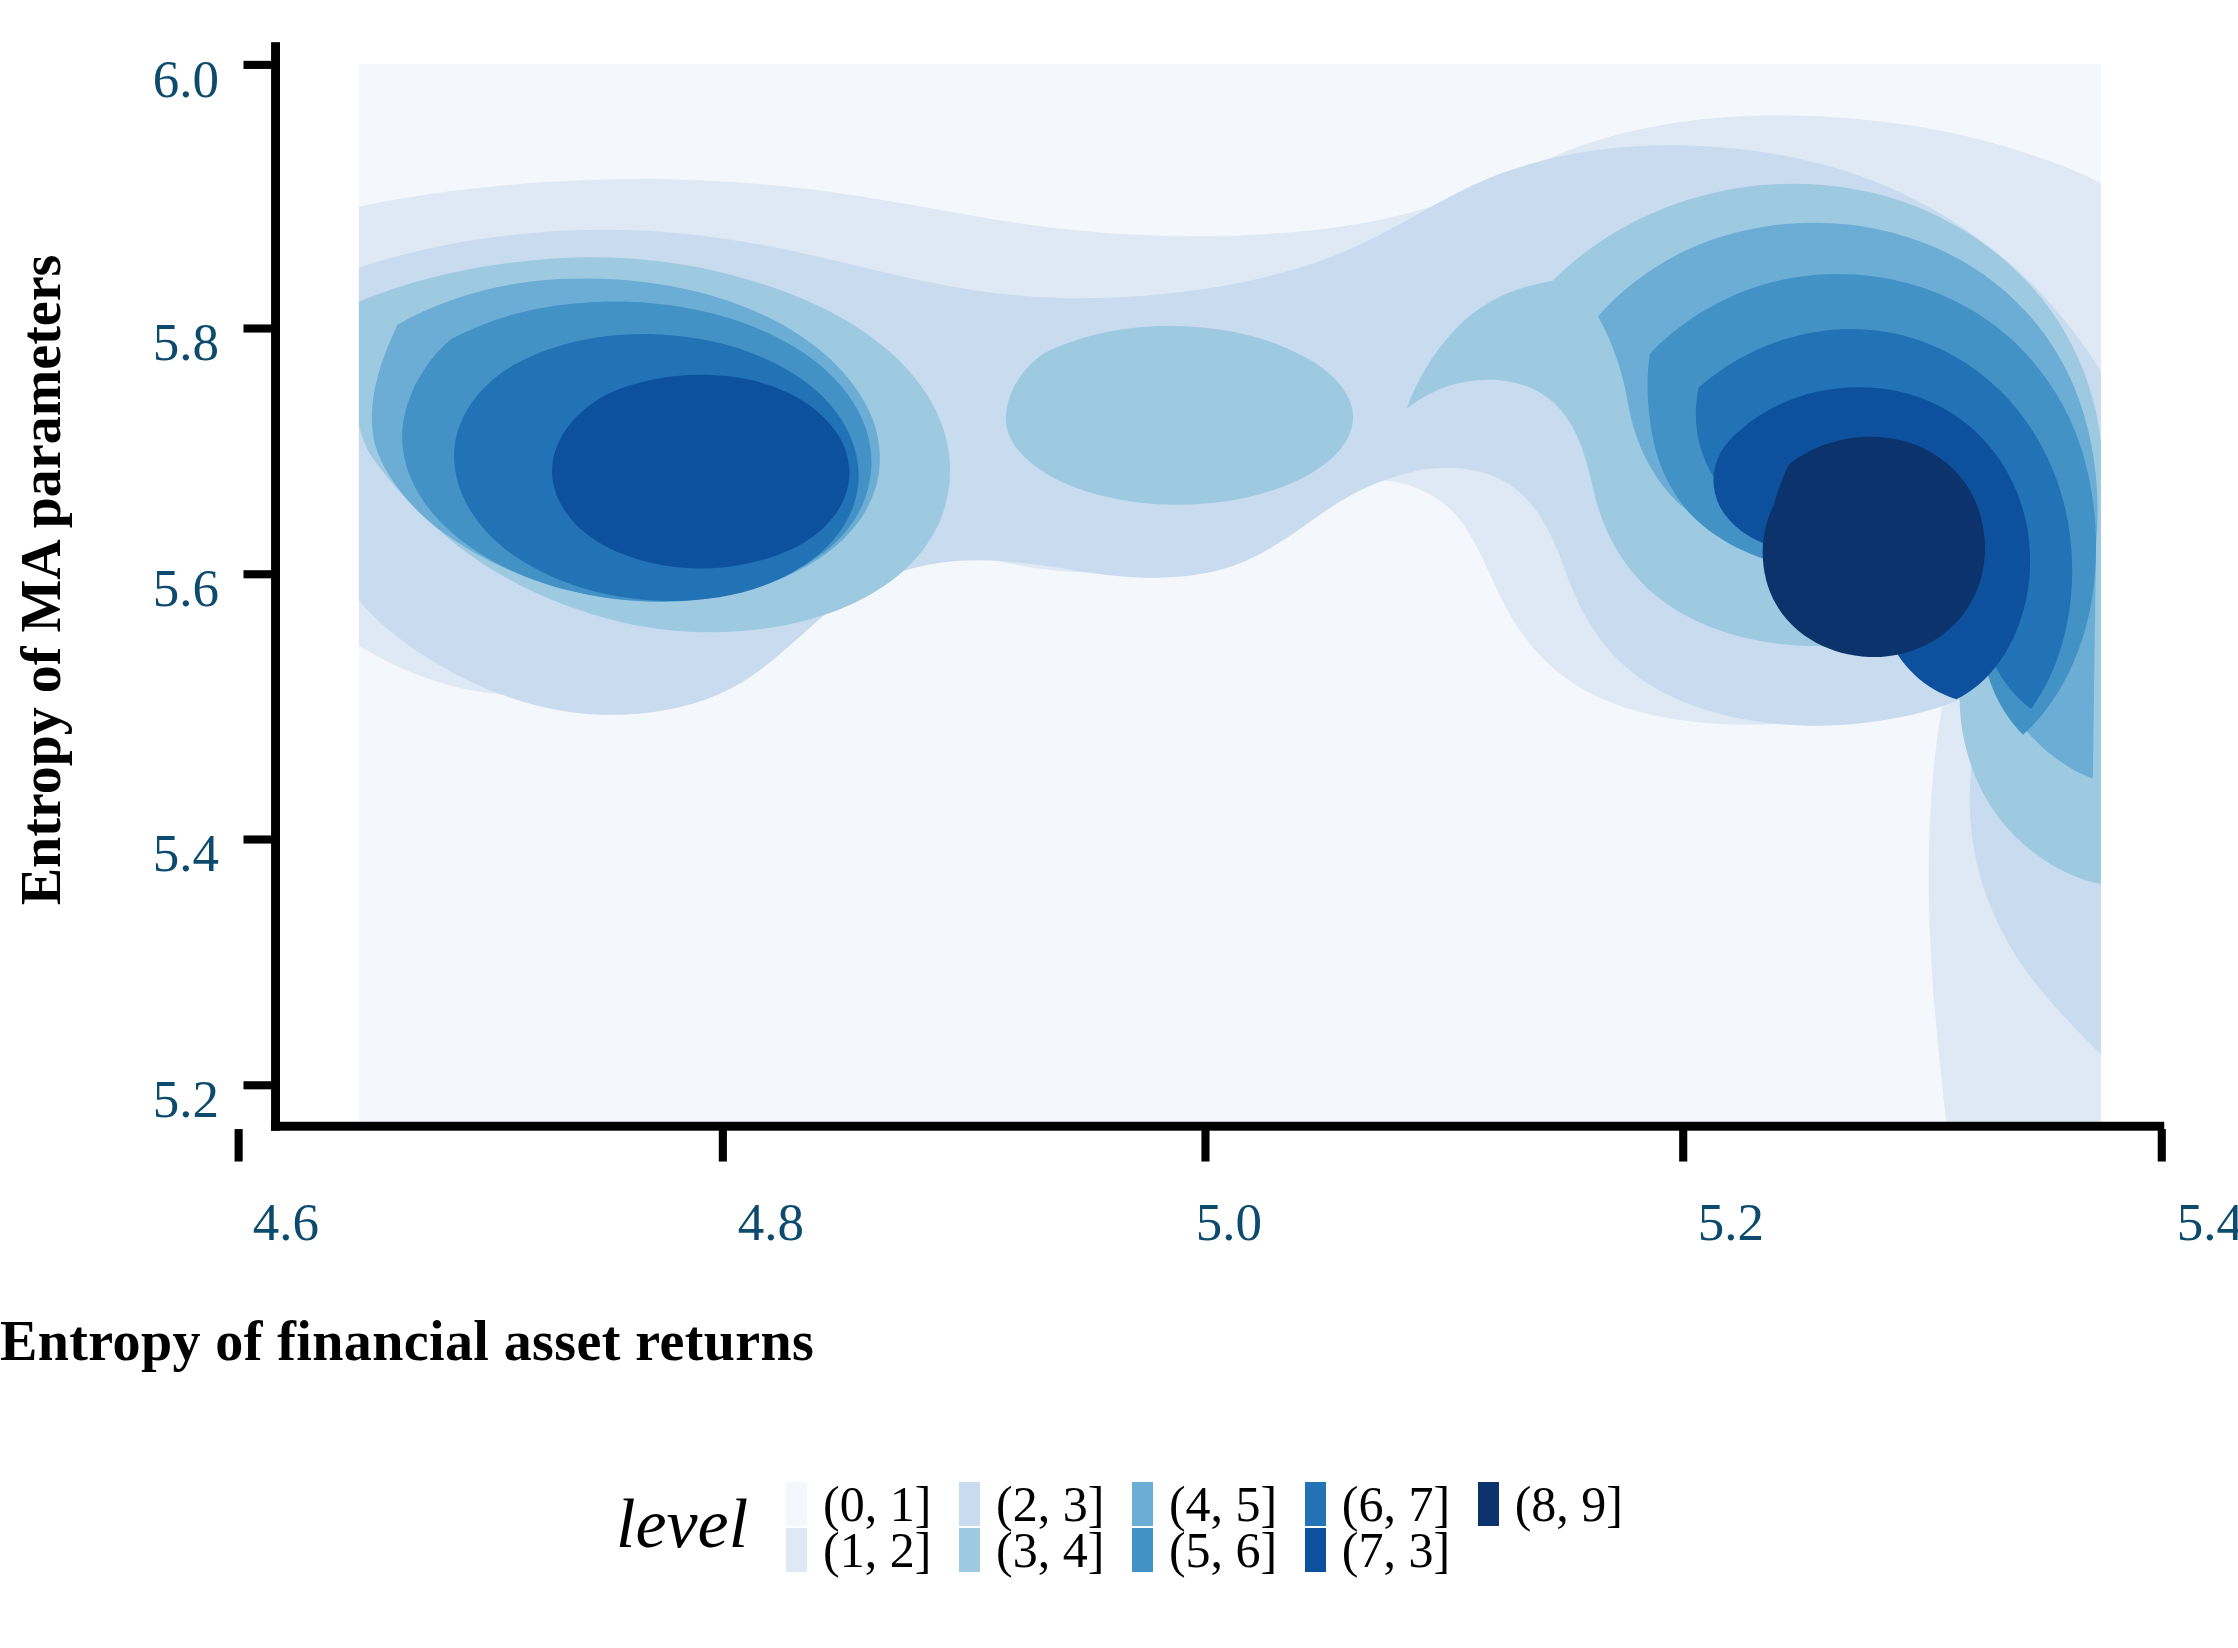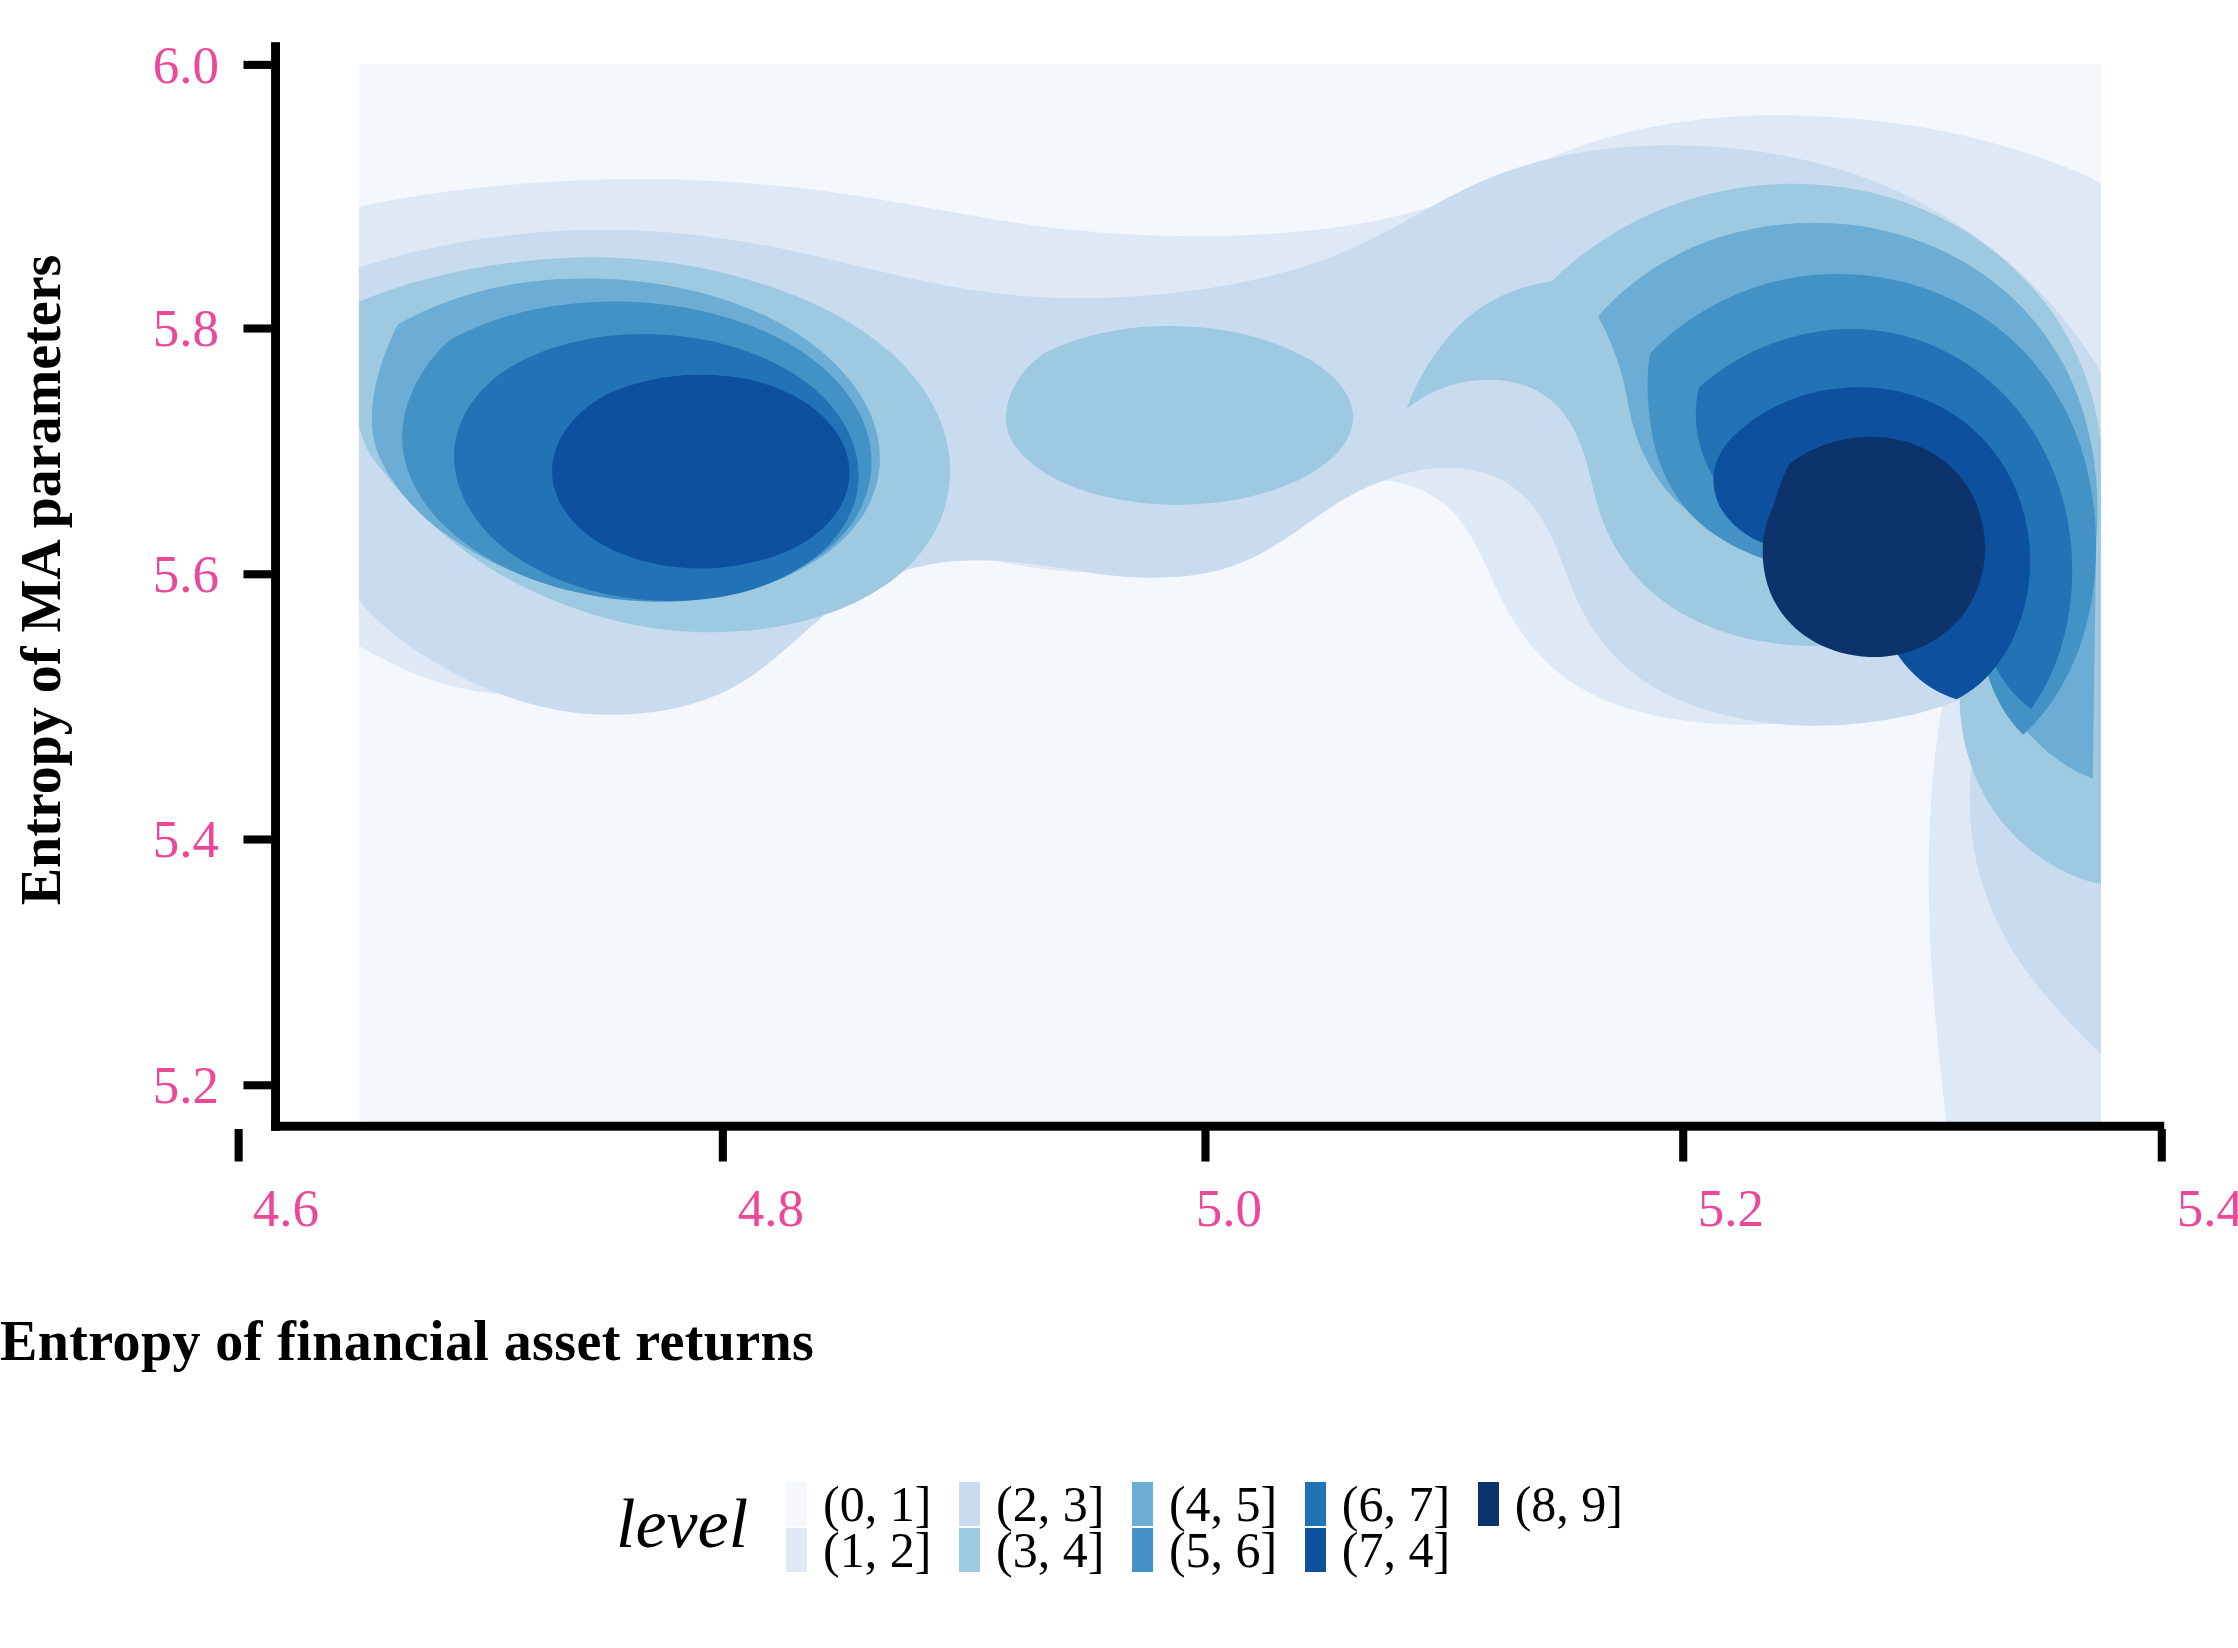--- a/index.html
+++ b/index.html
@@ -40,22 +40,23 @@
     font-size: 56px;
     text-align: center;
     transform-origin: 0 0;
     transform: rotate(-90deg) translate(-1168px, 4px);
   }
 
   
   .tick-label {
     position: absolute;
     font-size: 53px;
-    color: #ec4899;
+    color: #0c4a6e;
     white-space: nowrap;
+    margin-top: 14px;
   }
   .xtick-label {
     text-align: right;
     width: 162px;
     top: 1178px;
   }
   .ytick-label {
     text-align: right;
     width: 211px;
     height: 57px;
@@ -418,21 +419,21 @@
         <span class="legend-swatch" style="background:#4292c6;"></span>
         <span class="legend-label">(5, 6]</span>
       </div>
 
       <div class="legend-entry">
         <span class="legend-swatch" style="background:#2272b6;"></span>
         <span class="legend-label">(6, 7]</span>
       </div>
       <div class="legend-entry">
         <span class="legend-swatch" style="background:#0d519e;"></span>
-        <span class="legend-label">(7, 4]</span>
+        <span class="legend-label">(7, 3]</span>
       </div>
 
       <div class="legend-entry">
         <span class="legend-swatch" style="background:#0c336b;"></span>
         <span class="legend-label">(8, 9]</span>
       </div>
       <div class="legend-entry"></div>
 
     </div>
   </div>

